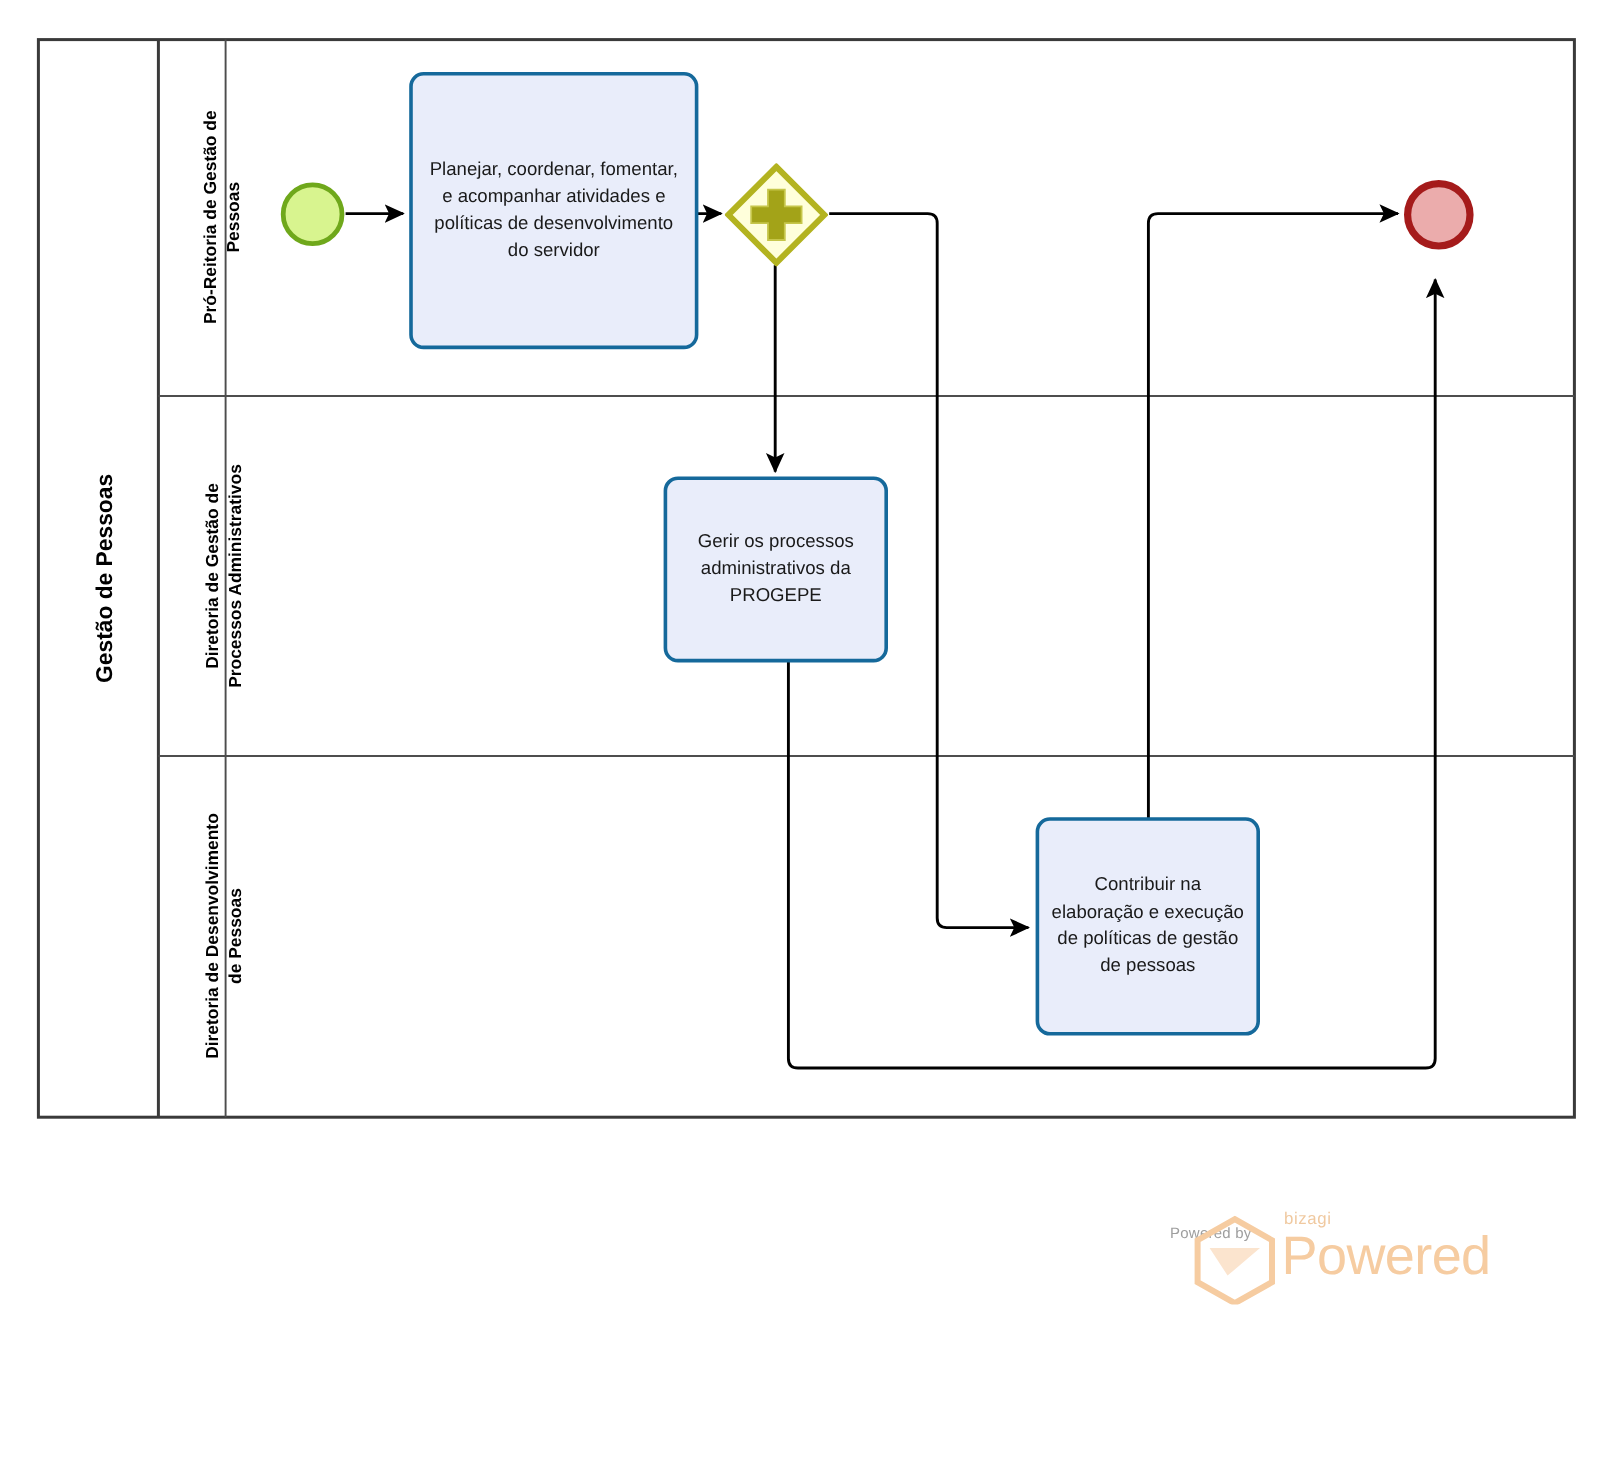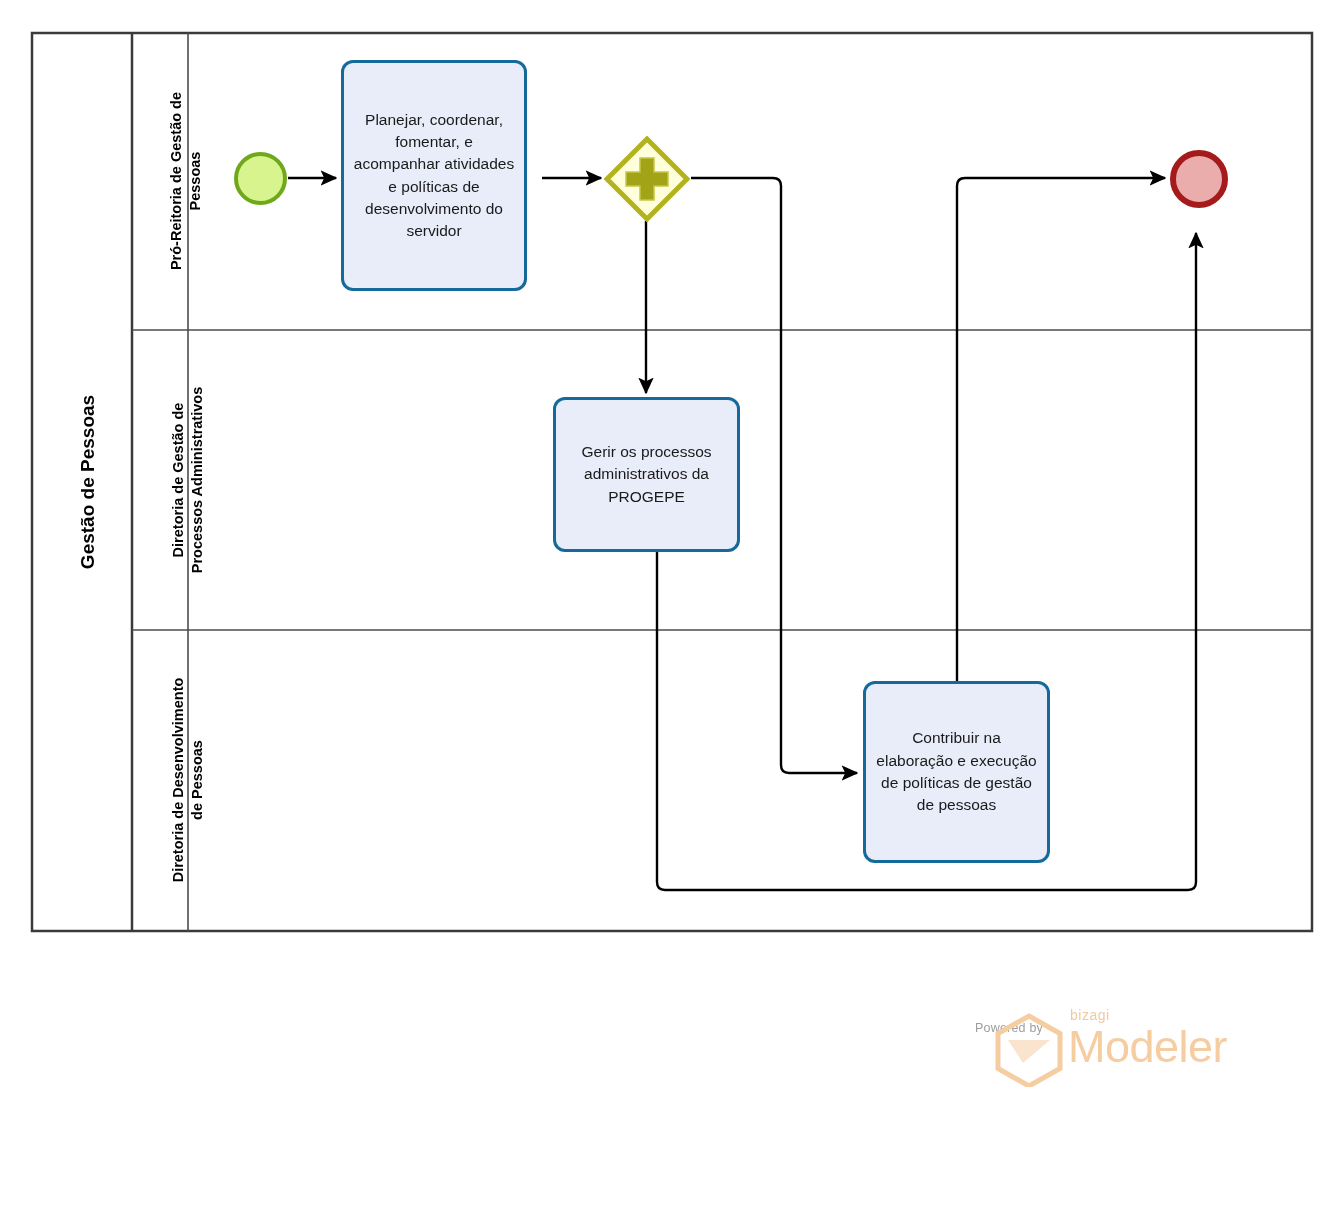--- a/index.html
+++ b/index.html
@@ -156,32 +156,32 @@
 
   <div class="event" id="start-event" style="left:234px; top:152px; width:53px; height:53px;"></div>
 
   <div class="event" id="end-event" style="left:1170px; top:150px; width:58px; height:58px;"></div>
 
   <svg class="bpmn-svg" style="left:604px; top:136px;" width="86" height="86">
     <polygon points="43,3 83,43 43,83 3,43" fill="#FFFFDB" stroke="#B3B320" stroke-width="5" stroke-linejoin="miter"></polygon>
     <path d="M 36,22 L 50,22 L 50,36 L 64,36 L 64,50 L 50,50 L 50,64 L 36,64 L 36,50 L 22,50 L 22,36 L 36,36 Z" fill="#A3A318" stroke="#C6C64A" stroke-width="1.5"></path>
   </svg>
 
-  <div class="task" style="left:341px; top:60px; width:186px; height:231px;">Planejar, coordenar, fomentar, e acompanhar atividades e políticas de desenvolvimento do servidor</div>
+  <div class="task" style="left:341px; top:60px; width:241px; height:231px;">Planejar, coordenar, fomentar, e acompanhar atividades e políticas de desenvolvimento do servidor</div>
 
   <div class="task" style="left:863px; top:681px; width:187px; height:182px;">Contribuir na elaboração e execução de políticas de gestão de pessoas</div>
 
   <div class="task" style="left:553px; top:397px; width:187px; height:155px;">Gerir os processos administrativos da PROGEPE</div>
 
   <div id="watermark">
     <div id="powered-by">Powered by</div>
 
     <svg style="position:absolute; left:18px; top:38px;" width="72" height="74" viewBox="0 0 72 74">
       <polygon points="36,3 67,20.5 67,55.5 36,73 5,55.5 5,20.5" fill="none" stroke="#F6CCA1" stroke-width="5"></polygon>
       <polygon points="15,27 57,27 30,50" fill="#FBE4CE"></polygon>
     </svg>
 
     <div id="bizagi-wordmark">bizagi</div>
 
-    <div id="modeler-wordmark">Modeler</div>
+    <div id="modeler-wordmark">Powered</div>
   </div>
 
 </div>
 
 </body></html>

